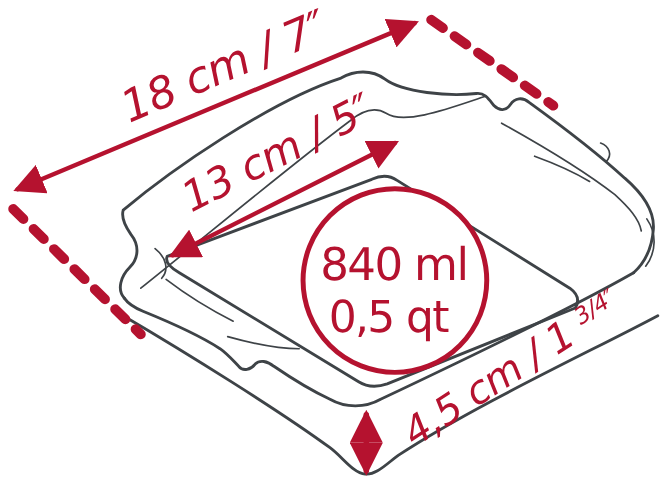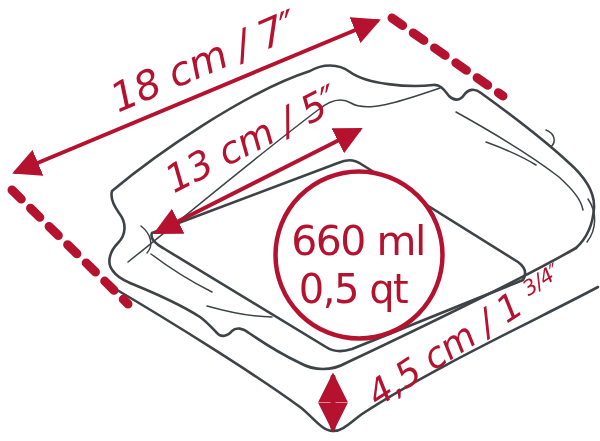--- a/index.html
+++ b/index.html
@@ -67,15 +67,15 @@
     <line class="rline" x1="12" y1="190" x2="128" y2="304" stroke-width="9" stroke-linecap="butt" stroke-dasharray="13 13"></line>
     <line class="rline" x1="392" y1="18" x2="503" y2="96" stroke-width="9" stroke-linecap="butt" stroke-dasharray="13 13"></line>
     <line class="rline" x1="157" y1="232" x2="359" y2="130" stroke-width="4" marker-start="url(#arrow)" marker-end="url(#arrow)"></line>
     <line class="rline" x1="333" y1="377" x2="333" y2="428" stroke-width="5" marker-start="url(#arrowBig)" marker-end="url(#arrowBig)"></line>
     <circle cx="359" cy="255" r="83.5" fill="#ffffff" stroke="#B5122F" stroke-width="4.5"></circle>
   </svg>
 
   <div class="label label-18">18 cm / 7″</div>
   <div class="label label-13">13 cm / 5″</div>
   <div class="label label-h"><span>4,5 cm / 1</span>&nbsp;<span class="sup">3/4</span><span class="sup">″</span></div>
-  <div class="vol vol-ml">660 ml</div>
+  <div class="vol vol-ml">840 ml</div>
   <div class="vol vol-qt">0,5 qt</div>
 </div>
 
 </body></html>

